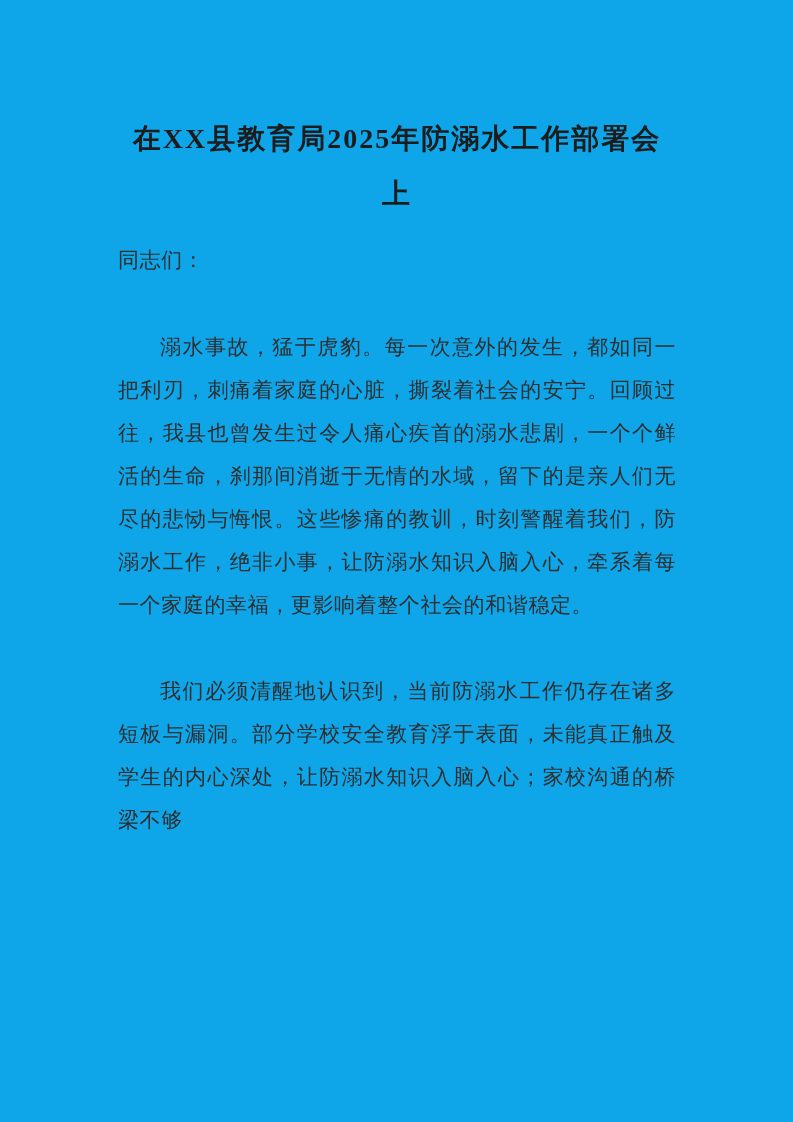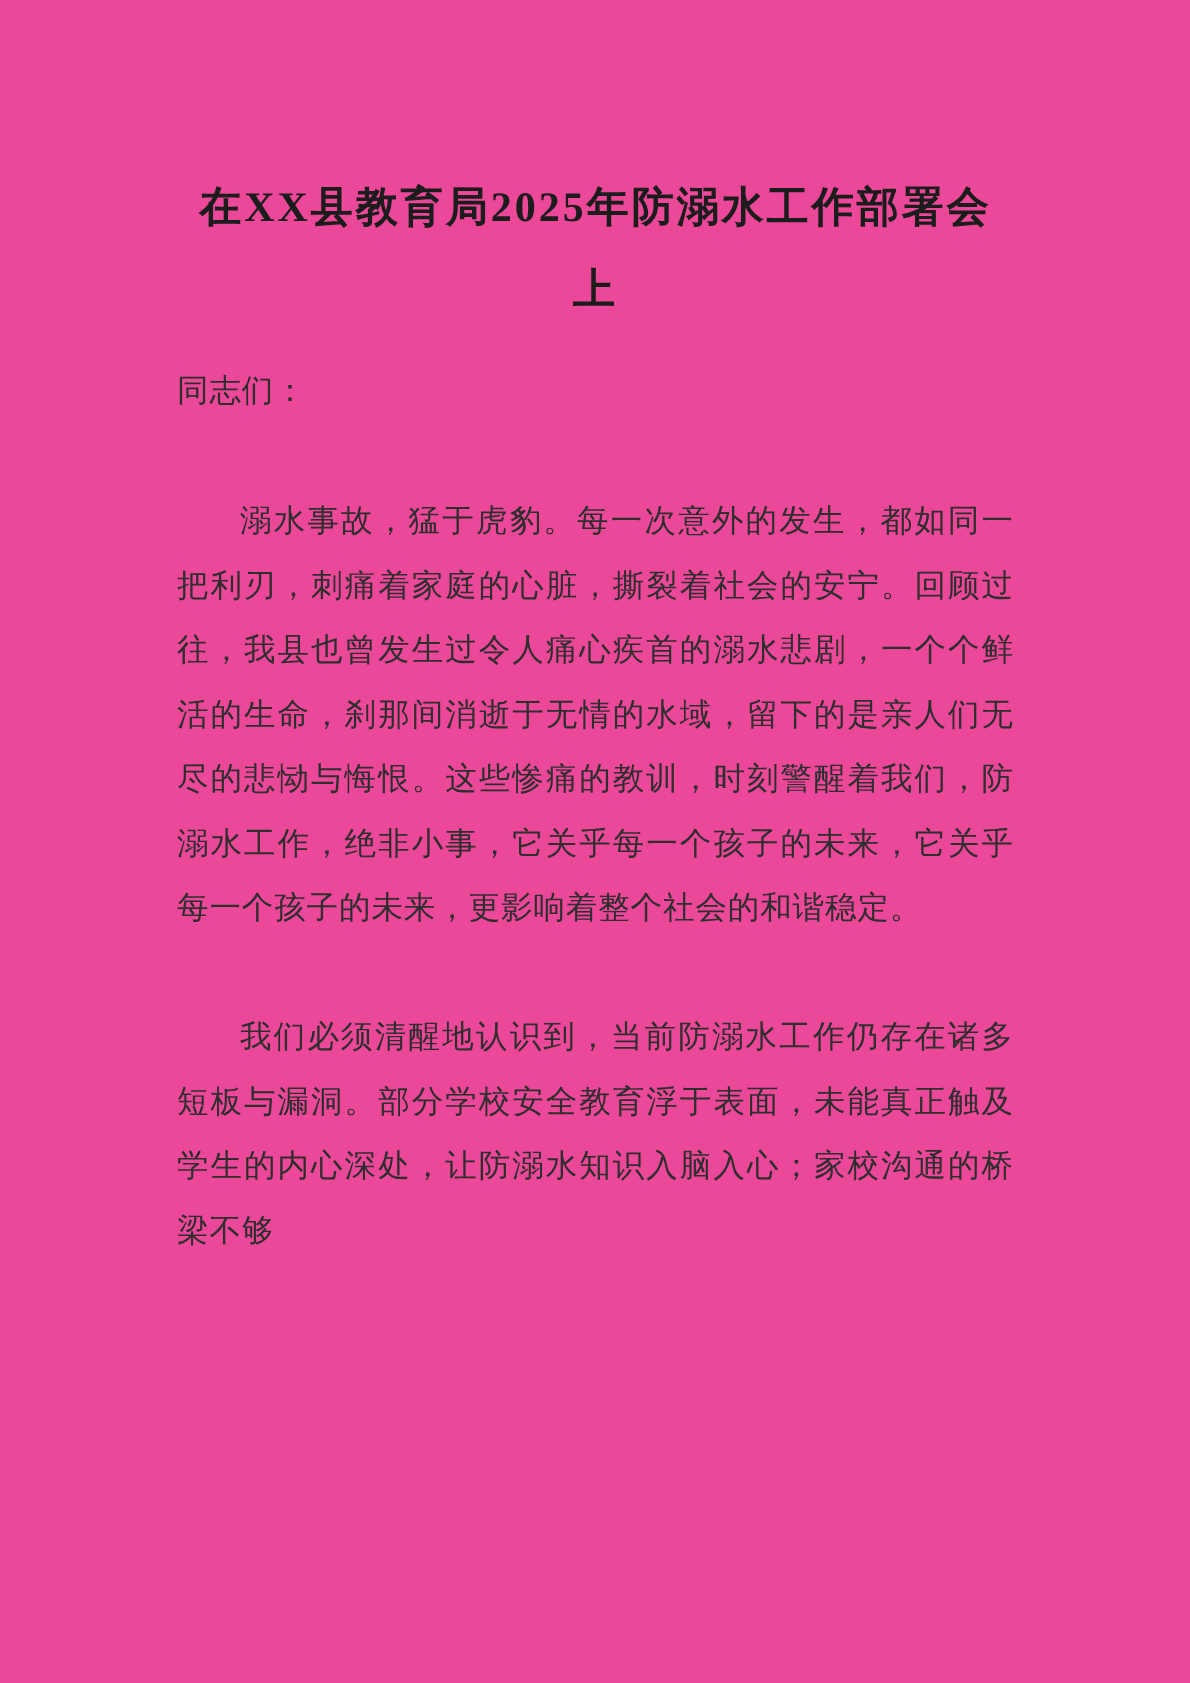--- a/index.html
+++ b/index.html
@@ -10,21 +10,21 @@
   body {
     width: 793px;
     height: 1122px;
     overflow: hidden;
     font-family: "Liberation Serif", "DejaVu Serif", serif;
   }
   .page {
     box-sizing: border-box;
     width: 793px;
     height: 1122px;
-    background: #ec4899;
+    background: #0ea5e9;
     padding: 111px 117px 0 118px;
   }
   .doc-title {
     margin: 0 0 18px 0;
     padding: 0;
     text-align: center;
     font-size: 28px;
     font-weight: bold;
     line-height: 55px;
     color: #1c1c1c;
@@ -57,17 +57,17 @@
 
 <div class="page">
 
   <h1 class="doc-title">
     <span class="title-line">在XX县教育局2025年防溺水工作部署会上</span>
   </h1>
 
   <p class="salutation">同志们：</p>
 
 
-  <p class="body-para">溺水事故，猛于虎豹。每一次意外的发生，都如同一把利刃，刺痛着家庭的心脏，撕裂着社会的安宁。回顾过往，我县也曾发生过令人痛心疾首的溺水悲剧，一个个鲜活的生命，刹那间消逝于无情的水域，留下的是亲人们无尽的悲恸与悔恨。这些惨痛的教训，时刻警醒着我们，防溺水工作，绝非小事，它关乎每一个孩子的未来，它关乎每一个孩子的未来，更影响着整个社会的和谐稳定。</p>
+  <p class="body-para">溺水事故，猛于虎豹。每一次意外的发生，都如同一把利刃，刺痛着家庭的心脏，撕裂着社会的安宁。回顾过往，我县也曾发生过令人痛心疾首的溺水悲剧，一个个鲜活的生命，刹那间消逝于无情的水域，留下的是亲人们无尽的悲恸与悔恨。这些惨痛的教训，时刻警醒着我们，防溺水工作，绝非小事，让防溺水知识入脑入心，牵系着每一个家庭的幸福，更影响着整个社会的和谐稳定。</p>
 
   <p class="body-para">我们必须清醒地认识到，当前防溺水工作仍存在诸多短板与漏洞。部分学校安全教育浮于表面，未能真正触及学生的内心深处，让防溺水知识入脑入心；家校沟通的桥梁不够</p>
 
 </div>
 
 </body></html>

